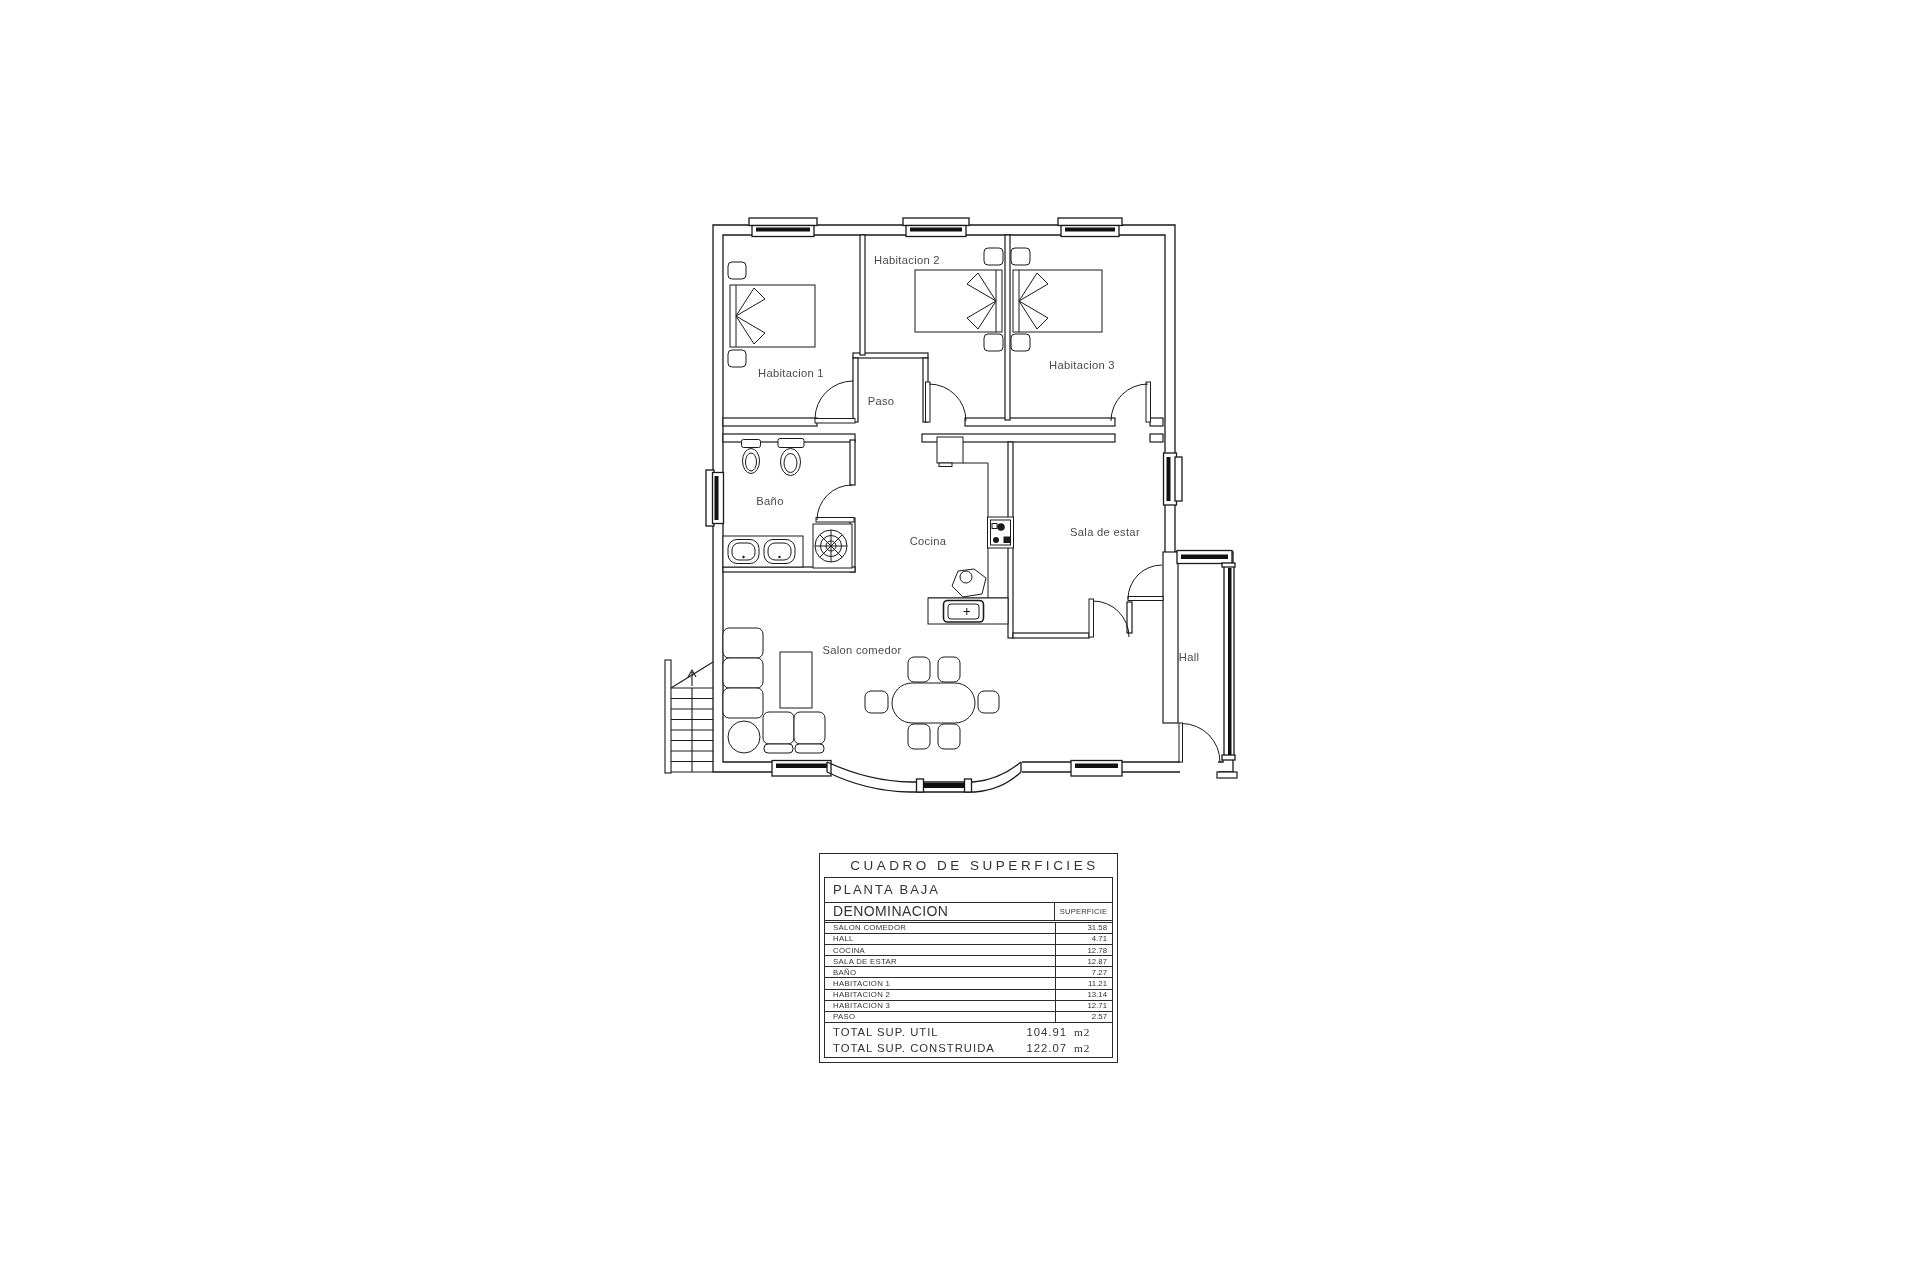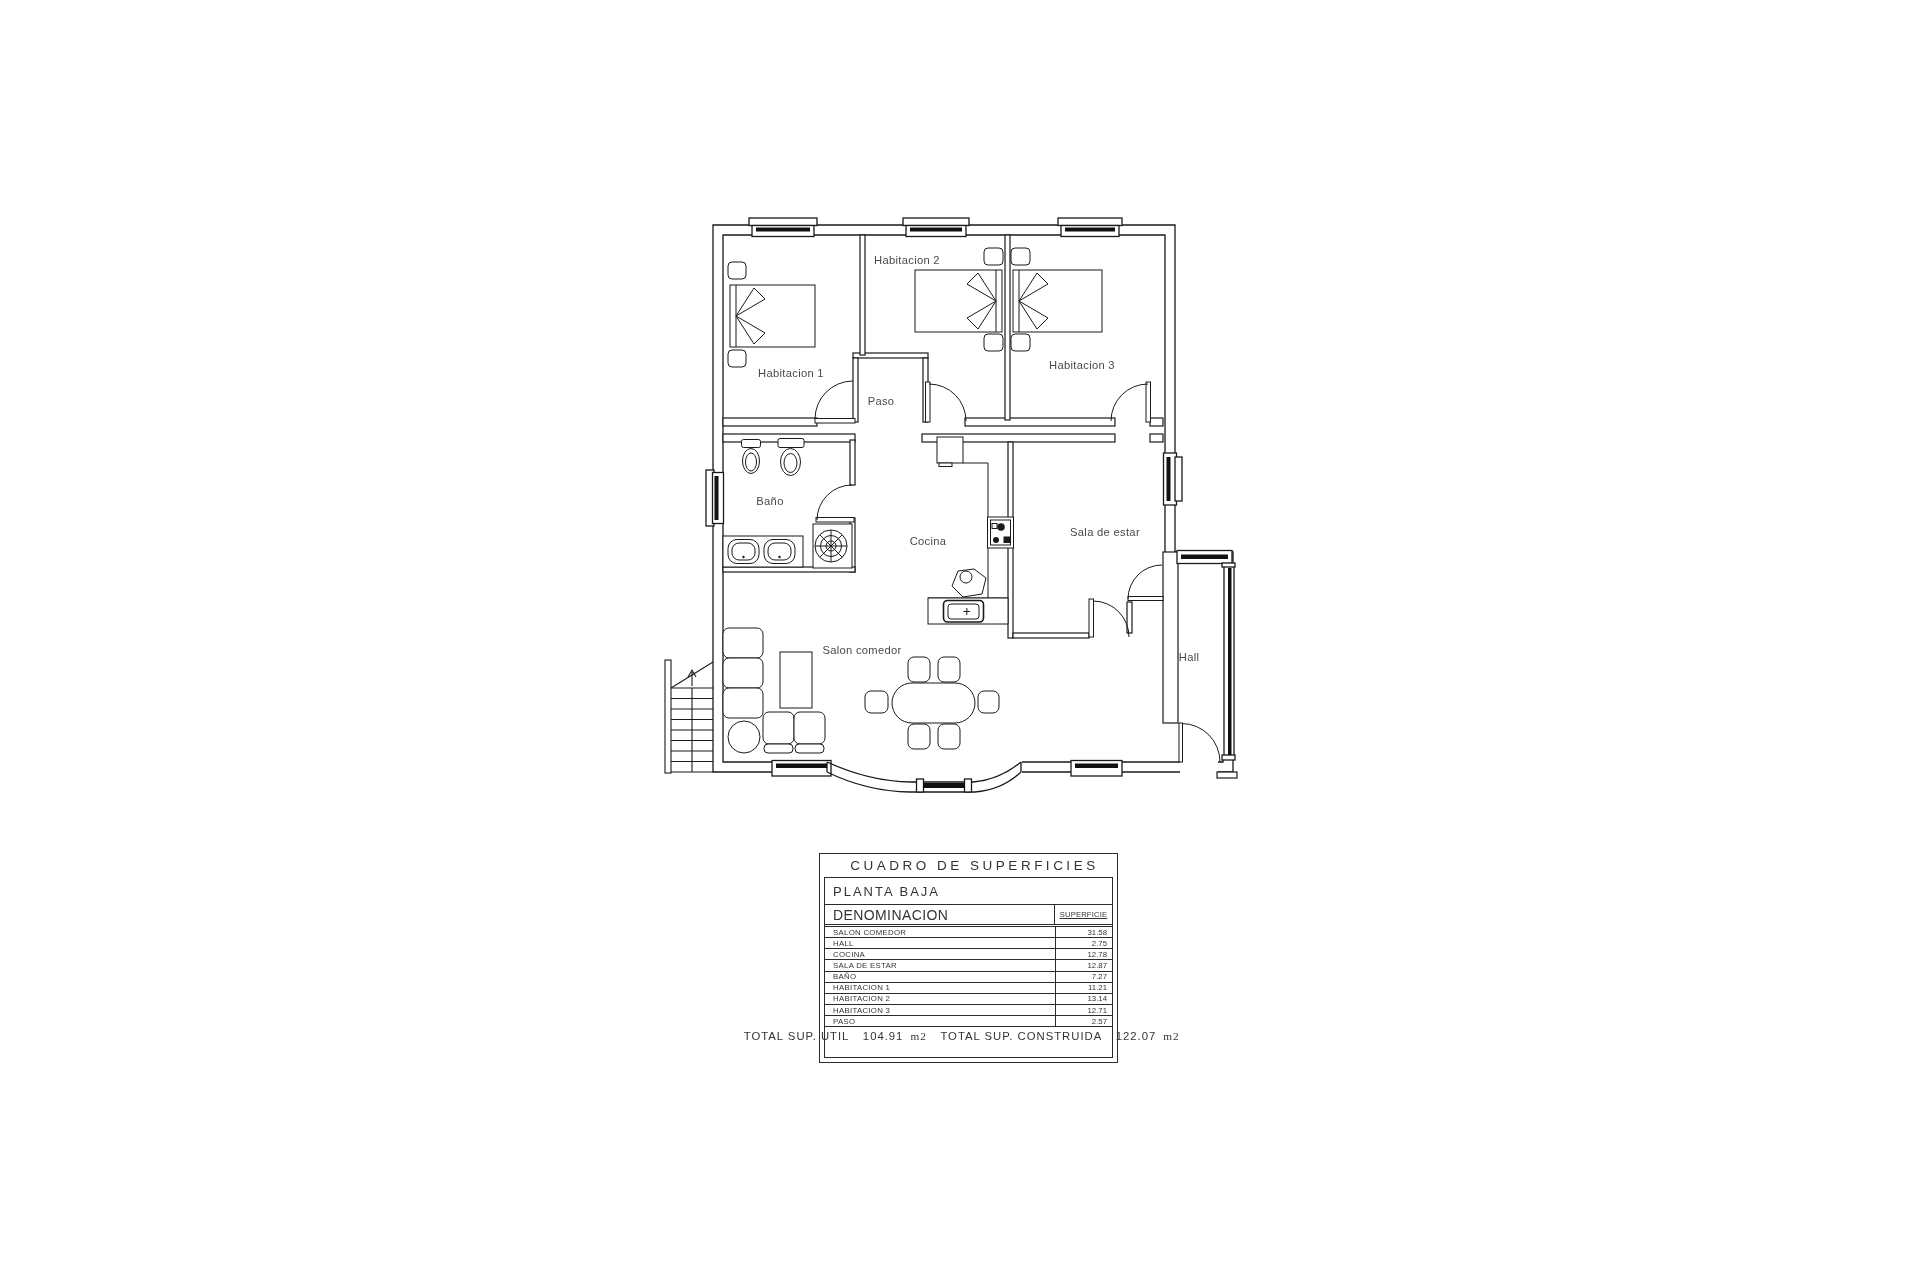--- a/index.html
+++ b/index.html
@@ -10,26 +10,26 @@
   .surf-table{position:absolute;left:819px;top:853px;width:299px;height:210px;
               border:1.6px solid #2b2b2b;box-sizing:border-box;color:#333;background:#fff;padding-left:12px;}
   .surf-title{height:23px;display:flex;align-items:center;justify-content:center;
               font-size:13.5px;letter-spacing:3.5px;white-space:nowrap;}
   .surf-inner{position:absolute;left:4px;right:4px;top:23px;bottom:4px;
               border:1.4px solid #2b2b2b;box-sizing:border-box;display:flex;flex-direction:column;}
   .surf-floor{height:26px;display:flex;align-items:center;padding-left:8px;
               font-size:13px;letter-spacing:2px;border-bottom:1.4px solid #2b2b2b;}
   .surf-head{height:19px;display:flex;align-items:stretch;border-bottom:3px double #2b2b2b;}
   .surf-head .n{flex:1;display:flex;align-items:center;padding-left:8px;font-size:14px;letter-spacing:.4px;}
-  .surf-head .v{width:57px;border-left:1.2px solid #2b2b2b;display:flex;align-items:center;justify-content:center;font-size:7.6px;letter-spacing:.2px;text-decoration:underline;}
+  .surf-head .v{width:57px;border-left:1.2px solid #2b2b2b;display:flex;align-items:center;justify-content:center;font-size:7.6px;letter-spacing:.2px;}
   .surf-rows{flex:0 0 auto;}
   .surf-row{height:11.15px;display:flex;align-items:stretch;border-bottom:1px solid #2b2b2b;box-sizing:border-box;}
   .surf-row .n{flex:1;display:flex;align-items:center;padding-left:8px;font-size:7.8px;letter-spacing:.3px;}
   .surf-row .v{width:57px;border-left:1.2px solid #2b2b2b;display:flex;align-items:center;justify-content:flex-end;padding-right:5px;font-size:7.8px;box-sizing:border-box;}
-  .surf-totals{flex:1;display:flex;flex-direction:row;justify-content:center;padding:1px 8px 1px 8px;}
+  .surf-totals{flex:1;display:flex;flex-direction:column;justify-content:center;padding:1px 8px 1px 8px;}
   .surf-total{display:flex;align-items:center;font-size:11.3px;letter-spacing:1px;height:16px;white-space:nowrap;}
   .surf-total .l{flex:1;}
   .surf-total .tv{width:54px;text-align:right;}
   .surf-total .u{width:30px;padding-left:7px;font-family:Liberation Serif, serif;}
 </style>
 </head>
 <body>
 
 <div id="canvas">
 
@@ -300,21 +300,21 @@
       <div class="n">DENOMINACION</div>
       <div class="v">SUPERFICIE</div>
     </div>
     <div class="surf-rows" id="surf-rows">
           <div class="surf-row">
             <div class="n">SALON COMEDOR</div>
             <div class="v">31.58</div>
           </div>
           <div class="surf-row">
             <div class="n">HALL</div>
-            <div class="v">2.75</div>
+            <div class="v">4.71</div>
           </div>
           <div class="surf-row">
             <div class="n">COCINA</div>
             <div class="v">12.78</div>
           </div>
           <div class="surf-row">
             <div class="n">SALA DE ESTAR</div>
             <div class="v">12.87</div>
           </div>
           <div class="surf-row">

